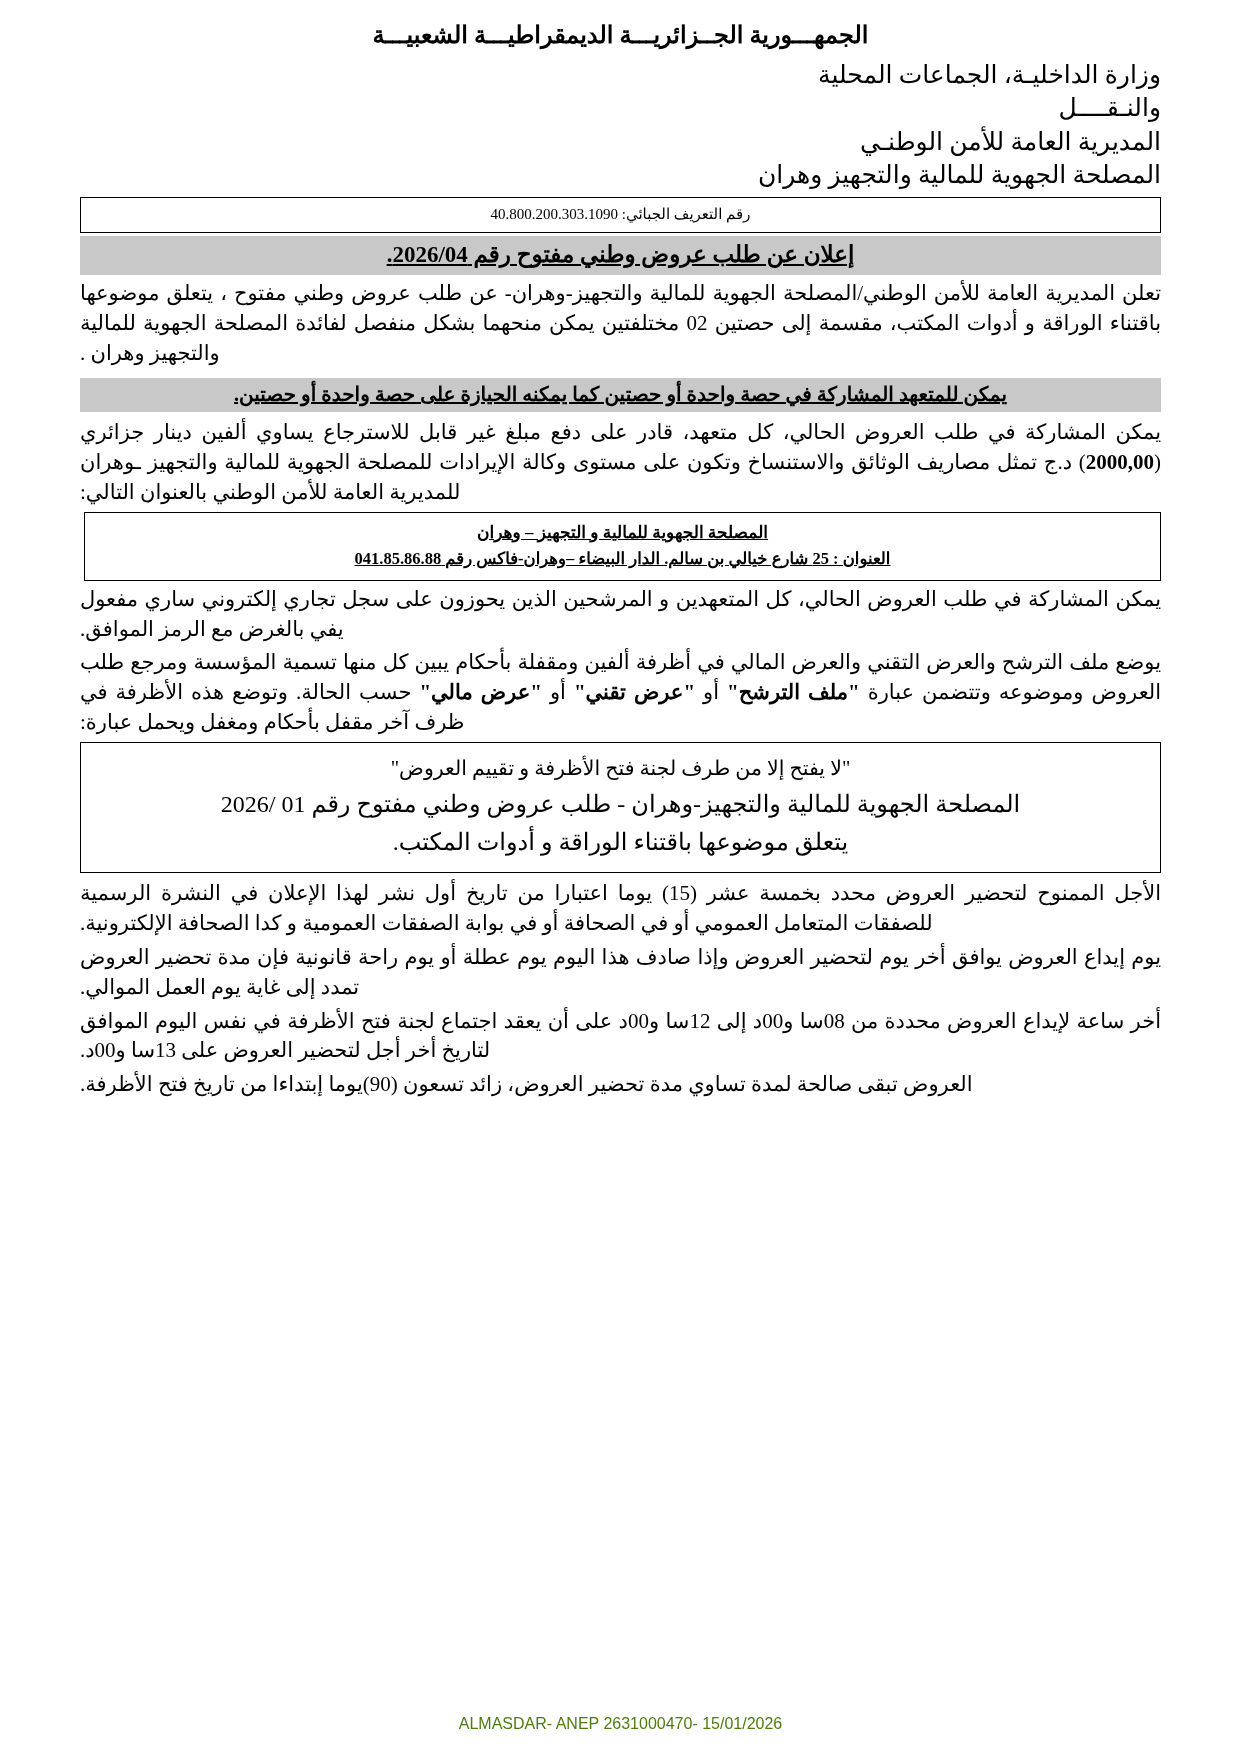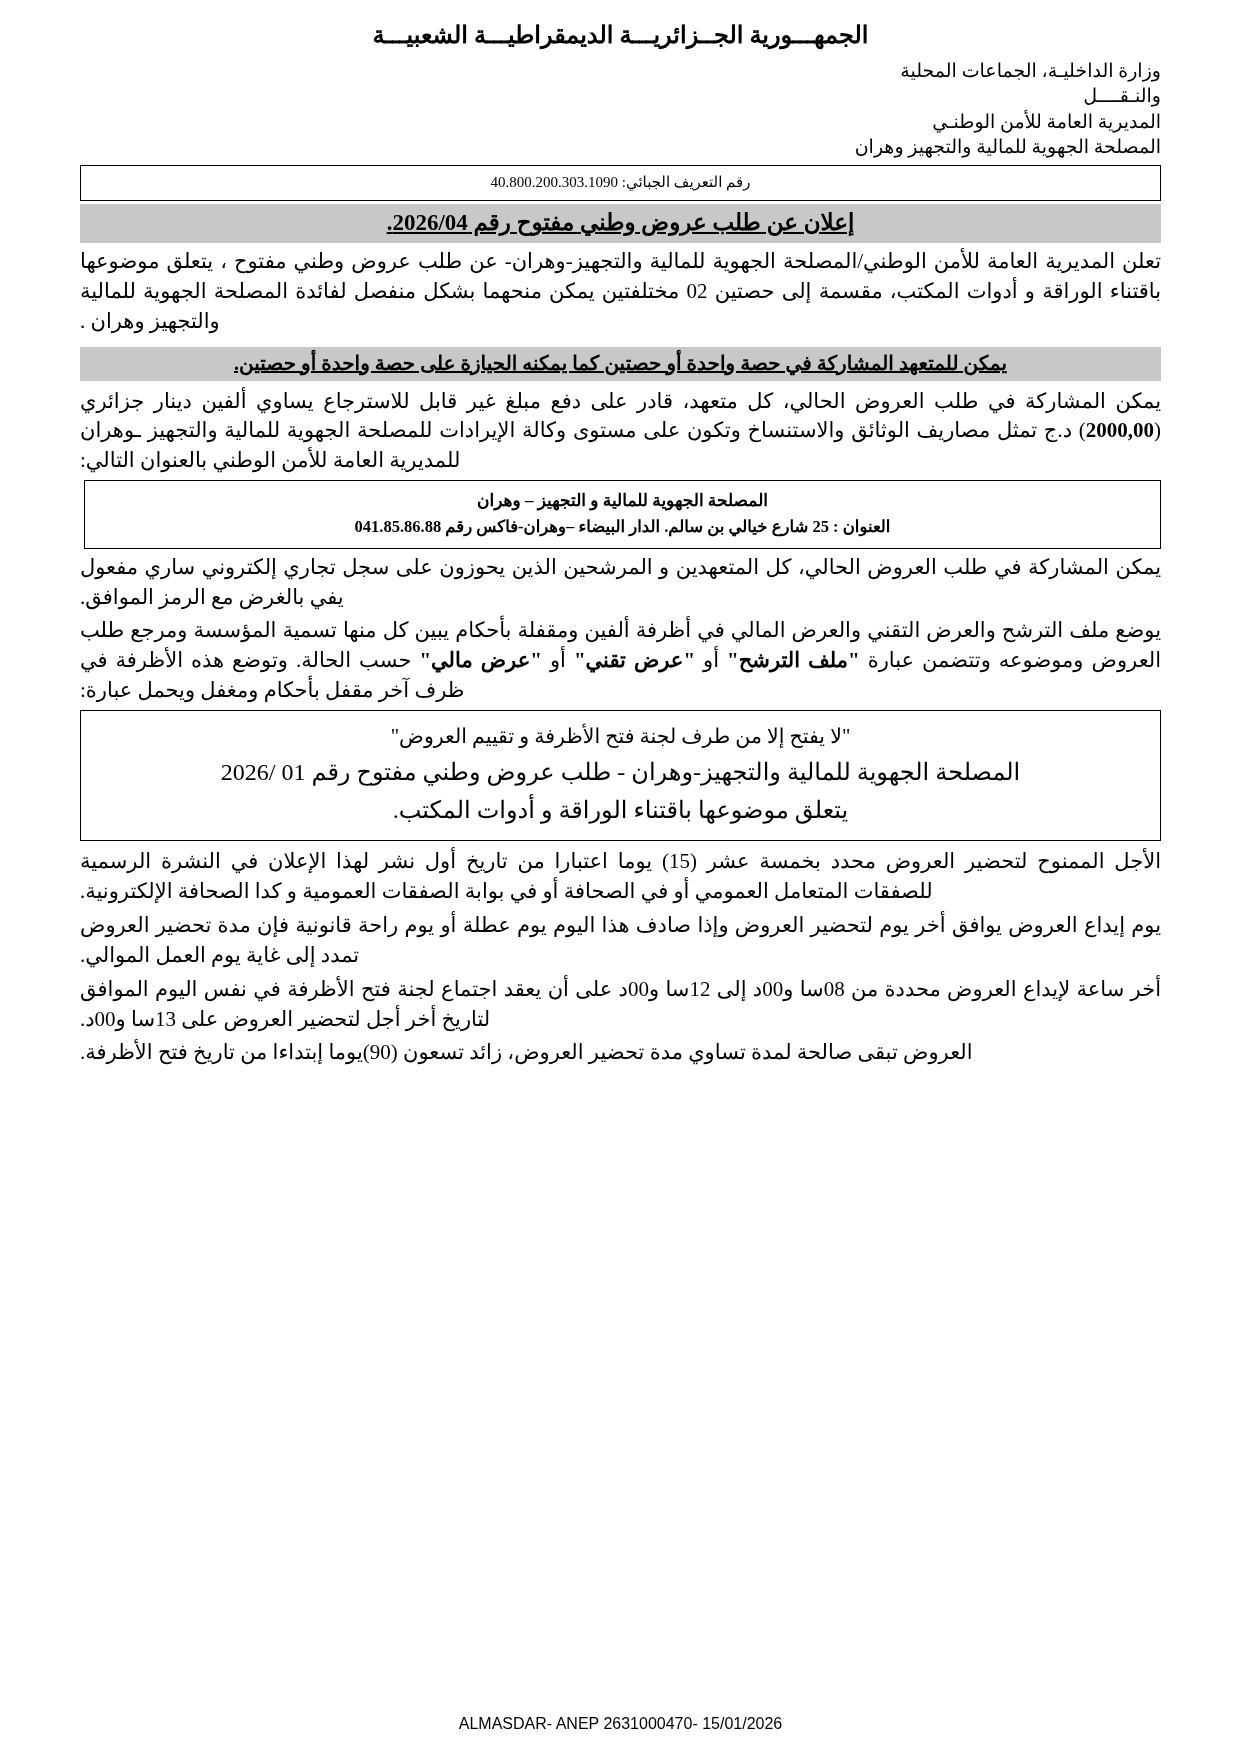--- a/index.html
+++ b/index.html
@@ -28,21 +28,21 @@
   .doc-title {
     text-align: center;
     font-weight: bold;
     font-size: 24px;
     letter-spacing: 0px;
     margin: 6px 0 8px 0;
     line-height: 1.25;
   }
   .ministry-block {
     text-align: right;
-    font-size: 19px;
+    font-size: 25px;
     line-height: 1.33;
     margin: 0 0 6px 0;
     padding-left: 0;
     padding-right: 0;
   }
   .ministry-block .ln {
     display: block;
     white-space: nowrap;
   }
   .ministry-block .ln.indent1 { padding-left: 78px; }
@@ -90,20 +90,21 @@
 
   .addr-box {
     border: 1px solid #000;
     box-sizing: border-box;
     text-align: center;
     font-size: 17px;
     font-weight: bold;
     padding: 7px 8px 8px;
     line-height: 1.55;
     margin: 3px 0 4px 4px;
+    text-decoration: underline;
   }
   .addr-box .l2 { font-size: 16.5px; }
 
   .env-box {
     border: 1px solid #000;
     box-sizing: border-box;
     text-align: center;
     font-size: 20px;
     padding: 9px 8px 11px;
     line-height: 1.6;
@@ -119,21 +120,21 @@
 
   .footer {
     position: absolute;
     left: 0;
     right: 0;
     bottom: 22px;
     text-align: center;
     font-family: "Liberation Sans", "DejaVu Sans", sans-serif;
     font-size: 16px;
     direction: ltr;
-    color: #000000;
+    color: #4d7c0f;
   }
 </style>
 </head>
 <body>
 
 <div class="page">
 
   <div class="doc-title">الجمهـــورية الجــزائريـــة الديمقراطيـــة الشعبيـــة</div>
 
   <div class="ministry-block">

